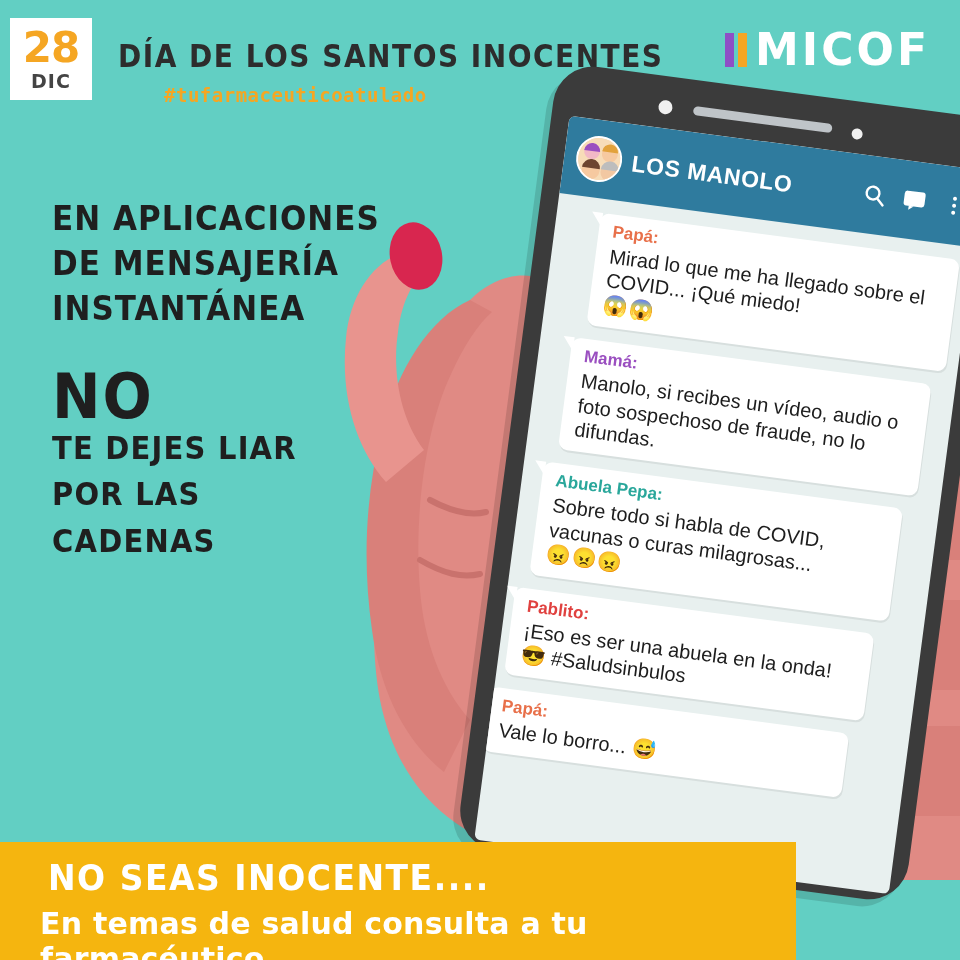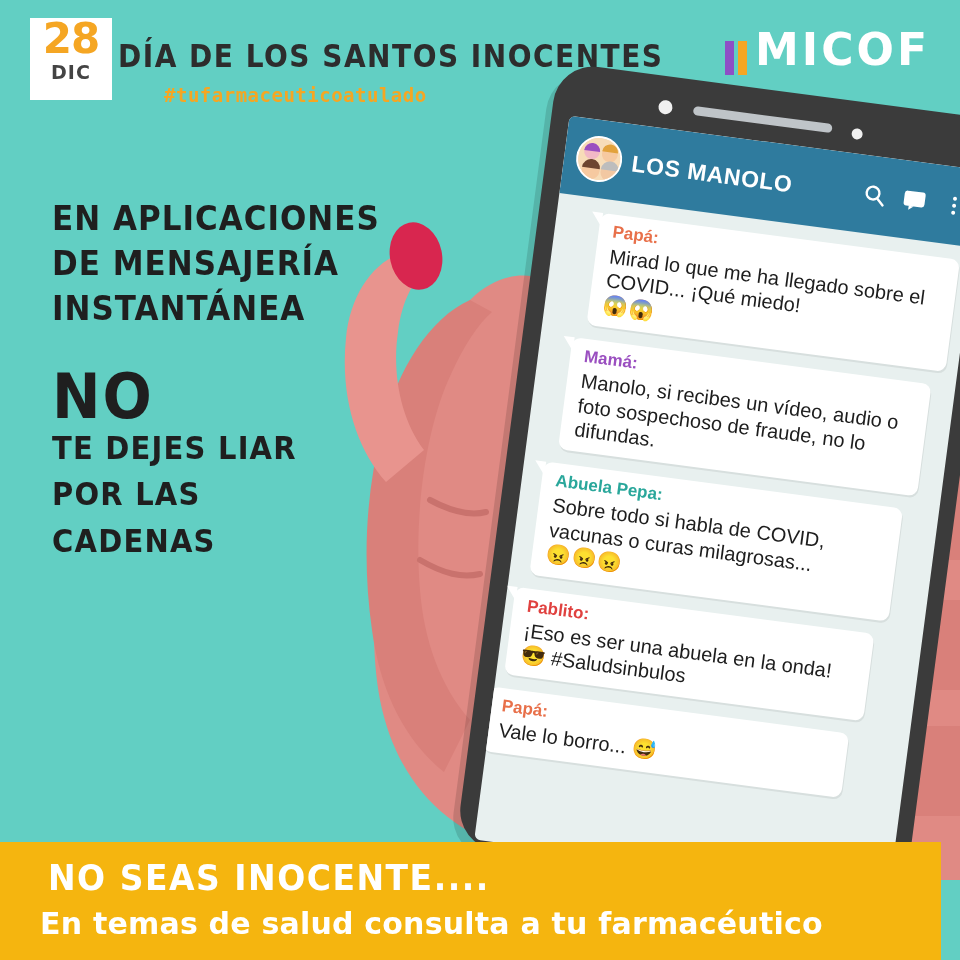--- a/index.html
+++ b/index.html
@@ -17,28 +17,29 @@
     position: relative;
     width: 960px;
     height: 960px;
     background: #62cfc3;
     overflow: hidden;
   }
 
   
   .date-box {
     position: absolute;
-    left: 30px;
+    left: 10px;
     top: 18px;
     width: 82px;
     height: 82px;
     background: #ffffff;
     display: flex;
     flex-direction: column;
     align-items: center;
+    justify-content: center;
     line-height: 1;
   }
   .date-day {
     font-size: 42px;
     font-weight: bold;
     color: #f5a623;
     letter-spacing: -1px;
     font-family: "DejaVu Sans", sans-serif;
   }
   .date-month {
@@ -70,21 +71,21 @@
     color: #f5a623;
     letter-spacing: 0.5px;
     font-family: "DejaVu Sans Mono", monospace;
     margin-left: 44px;
   }
   .logo {
     position: absolute;
     right: 30px;
     top: 24px;
     display: flex;
-    align-items: flex-end;
+    align-items: center;
     gap: 2px;
   }
   .logo-text {
     font-size: 44px;
     font-weight: bold;
     color: #ffffff;
     letter-spacing: 3px;
     font-family: "DejaVu Sans", sans-serif;
   }
   .logo-bar-purple {
@@ -304,24 +305,23 @@
   .bubble.m3 { margin-left: 10px; margin-right: 26px; }
   .bubble.m4 { margin-left: -2px; margin-right: 38px; }
   .bubble.m5 { margin-left: -14px; margin-right: 50px; }
   .emoji { font-size: 19px; letter-spacing: 1px; }
 
   
   .footer {
     position: absolute;
     left: 0;
     bottom: 0;
-    width: 901px;
+    width: 796px;
     height: 118px;
     background: #f5b50f;
-    padding-left: 40px;
   }
   .footer-title {
     position: absolute;
     left: 48px;
     top: 14px;
     font-size: 33px;
     font-weight: bold;
     color: #ffffff;
     letter-spacing: 1.5px;
     font-family: "DejaVu Sans", sans-serif;

